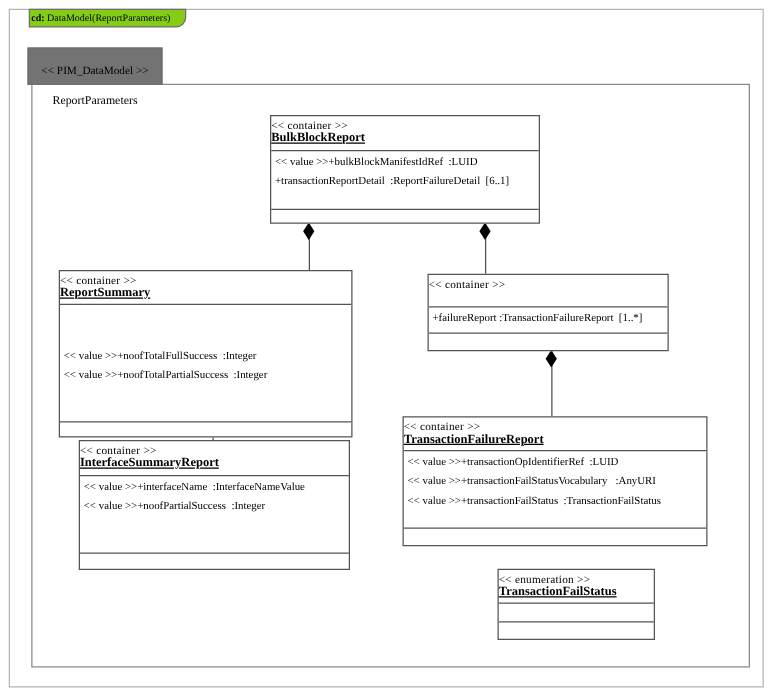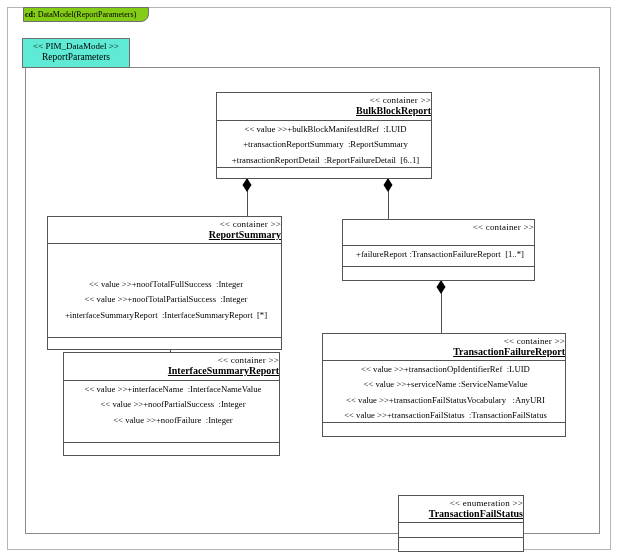--- a/index.html
+++ b/index.html
@@ -15,43 +15,43 @@
     border:1px solid #6e6e6e;border-bottom-right-radius:8px;background:#84cc16;
     font-size:8px;line-height:14px;padding-left:1px;box-sizing:border-box;z-index:5;
     white-space:pre;
     margin-left:16px;
   }
   #frame-tab b{font-weight:bold;}
   
   #pkg-body{position:absolute;left:25px;top:67px;width:573px;height:465px;border:1px solid #8a8a8a;background:#fff;}
   #pkg-header{
     position:absolute;left:22px;top:38px;width:108px;height:30px;border:1px solid #6e6e6e;
-    background:#5eead4;z-index:4;text-align:center;font-size:9px;box-sizing:border-box;padding-top:2px;
+    background:#737373;z-index:4;text-align:center;font-size:9px;box-sizing:border-box;padding-top:12px;
   }
-  #pkg-header .pkg-name{font-size:9.5px;margin-top:1px;}
+  #pkg-header .pkg-name{font-size:9.5px;margin-top:15px;}
   
   .cls{position:absolute;border:1px solid #545454;background:#fff;box-sizing:border-box;z-index:3;}
-  .hdr{text-align:right;box-sizing:border-box;border-bottom:1px solid #545454;}
+  .hdr{text-align:left;box-sizing:border-box;border-bottom:1px solid #545454;}
   .stereo{font-size:9px;padding-top:2px;letter-spacing:0.2px;}
   .cname{font-size:10px;font-weight:bold;text-decoration:underline;}
-  .attrs{box-sizing:border-box;border-bottom:1px solid #545454;padding-top:1px;text-align:center;}
+  .attrs{box-sizing:border-box;border-bottom:1px solid #545454;padding-top:1px;}
   .attr-row{height:15.4px;line-height:15.4px;padding-left:3px;font-size:8.7px;white-space:pre;overflow:hidden;}
   .empty{box-sizing:border-box;}
   .empty + .empty{border-top:1px solid #545454;}
   #cls-a{left:216px;top:92px;width:216px;}
   #cls-a .hdr{height:28px;} #cls-a .attrs{height:47px;} #cls-a .empty{height:10px;}
   #cls-b{left:47px;top:216px;width:235px;}
   #cls-b .hdr{height:27px;} #cls-b .attrs{height:62px;margin-top:32px;} #cls-b .empty{height:11px;}
   #cls-c{left:342px;top:219px;width:193px;}
   #cls-c .hdr{height:26px;} #cls-c .attrs{height:21px;} #cls-c .empty{height:13px;}
   #cls-d{left:63px;top:352px;width:217px;}
   #cls-d .hdr{height:28px;} #cls-d .attrs{height:62px;} #cls-d .empty{height:12px;}
   #cls-e{left:322px;top:333px;width:244px;}
   #cls-e .hdr{height:27px;} #cls-e .attrs{height:62px;} #cls-e .empty{height:13px;}
-  #cls-f{left:398px;top:455px;width:126px;margin-top:40px;}
+  #cls-f{left:398px;top:455px;width:126px;}
   #cls-f .hdr{height:27px;border-bottom:1px solid #545454;}
   #cls-f .empty{height:14px;}
   
   .conn{position:absolute;width:10px;z-index:2;}
   .conn .line{position:absolute;left:4.5px;top:0;bottom:0;width:1px;background:#4f4f4f;}
   .conn svg{position:absolute;left:0;top:0;}
   #conn-1{left:242px;top:178px;height:38px;}
   #conn-2{left:383px;top:178px;height:41px;}
   #conn-3{left:165px;top:317px;height:35px;}
   #conn-4{left:436px;top:280px;height:53px;}
@@ -70,35 +70,33 @@
     <div class="pkg-name">ReportParameters</div>
   </div>
 
   <div class="cls" id="cls-a">
     <div class="hdr">
       <div class="stereo">&lt;&lt; container &gt;&gt;</div>
       <div class="cname">BulkBlockReport</div>
     </div>
     <div class="attrs">
       <div class="attr-row">&lt;&lt; value &gt;&gt;+bulkBlockManifestIdRef  :LUID</div>
-      <div class="attr-row">+transactionReportSummary  :ReportSummary</div>
       <div class="attr-row">+transactionReportDetail  :ReportFailureDetail  [6..1]</div>
     </div>
     <div class="empty"></div>
   </div>
 
   <div class="cls" id="cls-b">
     <div class="hdr">
       <div class="stereo">&lt;&lt; container &gt;&gt;</div>
       <div class="cname">ReportSummary</div>
     </div>
     <div class="attrs">
       <div class="attr-row">&lt;&lt; value &gt;&gt;+noofTotalFullSuccess  :Integer</div>
       <div class="attr-row">&lt;&lt; value &gt;&gt;+noofTotalPartialSuccess  :Integer</div>
-      <div class="attr-row">+interfaceSummaryReport  :InterfaceSummaryReport  [*]</div>
     </div>
     <div class="empty"></div>
   </div>
 
   <div class="cls" id="cls-c">
     <div class="hdr">
       <div class="stereo">&lt;&lt; container &gt;&gt;</div>
     </div>
     <div class="attrs">
       <div class="attr-row">+failureReport :TransactionFailureReport  [1..*]</div>
@@ -107,33 +105,31 @@
   </div>
 
   <div class="cls" id="cls-d">
     <div class="hdr">
       <div class="stereo">&lt;&lt; container &gt;&gt;</div>
       <div class="cname">InterfaceSummaryReport</div>
     </div>
     <div class="attrs">
       <div class="attr-row">&lt;&lt; value &gt;&gt;+interfaceName  :InterfaceNameValue</div>
       <div class="attr-row">&lt;&lt; value &gt;&gt;+noofPartialSuccess  :Integer</div>
-      <div class="attr-row">&lt;&lt; value &gt;&gt;+noofFailure  :Integer</div>
     </div>
     <div class="empty"></div>
   </div>
 
   <div class="cls" id="cls-e">
     <div class="hdr">
       <div class="stereo">&lt;&lt; container &gt;&gt;</div>
       <div class="cname">TransactionFailureReport</div>
     </div>
     <div class="attrs">
       <div class="attr-row">&lt;&lt; value &gt;&gt;+transactionOpIdentifierRef  :LUID</div>
-      <div class="attr-row">&lt;&lt; value &gt;&gt;+serviceName :ServiceNameValue</div>
       <div class="attr-row">&lt;&lt; value &gt;&gt;+transactionFailStatusVocabulary   :AnyURI</div>
       <div class="attr-row">&lt;&lt; value &gt;&gt;+transactionFailStatus  :TransactionFailStatus</div>
     </div>
     <div class="empty"></div>
   </div>
 
   <div class="cls" id="cls-f">
     <div class="hdr">
       <div class="stereo">&lt;&lt; enumeration &gt;&gt;</div>
       <div class="cname">TransactionFailStatus</div>

